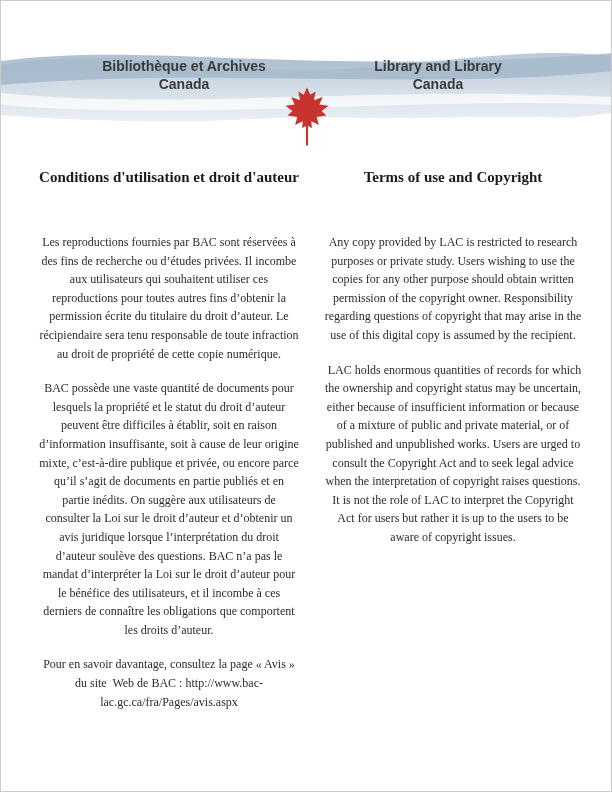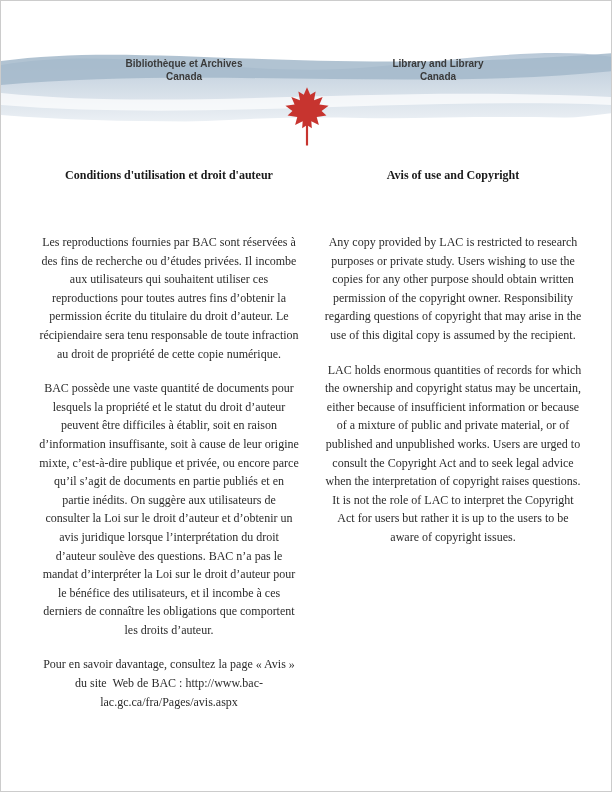--- a/index.html
+++ b/index.html
@@ -25,21 +25,21 @@
     position: absolute;
     top: 34px;
     left: 0;
   }
   .logo {
     position: absolute;
     top: 56px;
     width: 230px;
     text-align: center;
     font-family: "Liberation Sans", "DejaVu Sans", sans-serif;
-    font-size: 10px;
+    font-size: 14px;
     font-weight: bold;
     color: #3a3a3a;
     line-height: 1.3;
   }
   .logo-fr { left: 68px; }
   .logo-en { left: 322px; }
   .leaf {
     position: absolute;
     left: 279px;
     top: 76px;
@@ -50,21 +50,21 @@
   
   .content {
     display: flex;
     gap: 24px;
     padding: 8px 28px 0 38px;
   }
   .col { flex: 1; min-width: 0; }
   .col h2 {
     margin: 0 0 20px 0;
     min-height: 46px;
-    font-size: 12px;
+    font-size: 15px;
     font-weight: bold;
     text-align: center;
     color: #1a1a1a;
     line-height: 1.35;
   }
   .col p {
     margin: 0 0 16px 0;
     font-size: 12px;
     line-height: 1.55;
     text-align: center;
@@ -109,19 +109,19 @@
   <div class="content">
 
     <div class="col">
       <h2>Conditions d'utilisation et droit d'auteur</h2>
       <p><span>Les reproductions fournies par BAC sont réservées à des fins de recherche ou d’études privées. Il incombe aux utilisateurs qui souhaitent utiliser ces reproductions pour toutes autres fins d’obtenir la permission écrite du titulaire du droit d’auteur. Le récipiendaire sera tenu responsable de toute infraction au droit de propriété de cette copie numérique.</span></p>
       <p><span>BAC possède une vaste quantité de documents pour lesquels la propriété et le statut du droit d’auteur peuvent être difficiles à établir, soit en raison d’information insuffisante, soit à cause de leur origine mixte, c’est-à-dire publique et privée, ou encore parce qu’il s’agit de documents en partie publiés et en partie inédits. On suggère aux utilisateurs de consulter la </span><span class="it">Loi sur le droit d’auteur</span><span> et d’obtenir un avis juridique lorsque l’interprétation du droit d’auteur soulève des questions. BAC n’a pas le mandat d’interpréter la </span><span class="it">Loi sur le droit d’auteur</span><span> pour le bénéfice des utilisateurs, et il incombe à ces derniers de connaître les obligations que comportent les droits d’auteur.</span></p>
       <p><span>Pour en savoir davantage, consultez la page « Avis » du site  Web de BAC : http://www.bac-lac.gc.ca/fra/Pages/avis.aspx</span></p>
     </div>
 
     <div class="col">
-      <h2>Avis of use and Copyright</h2>
+      <h2>Terms of use and Copyright</h2>
       <p><span>Any copy provided by LAC is restricted to research purposes or private study. Users wishing to use the copies for any other purpose should obtain written permission of the copyright owner. Responsibility regarding questions of copyright that may arise in the use of this digital copy is assumed by the recipient.</span></p>
       <p><span> LAC holds enormous quantities of records for which the ownership and copyright status may be uncertain, either because of insufficient information or because of a mixture of public and private material, or of published and unpublished works. Users are urged to consult the </span><span class="it">Copyright Act</span><span> and to seek legal advice when the interpretation of copyright raises questions. It is not the role of LAC to interpret the </span><span class="it">Copyright Act</span><span> for users but rather it is up to the users to be aware of copyright issues.</span></p>
     </div>
 
   </div>
 </div>
 
 </body></html>

